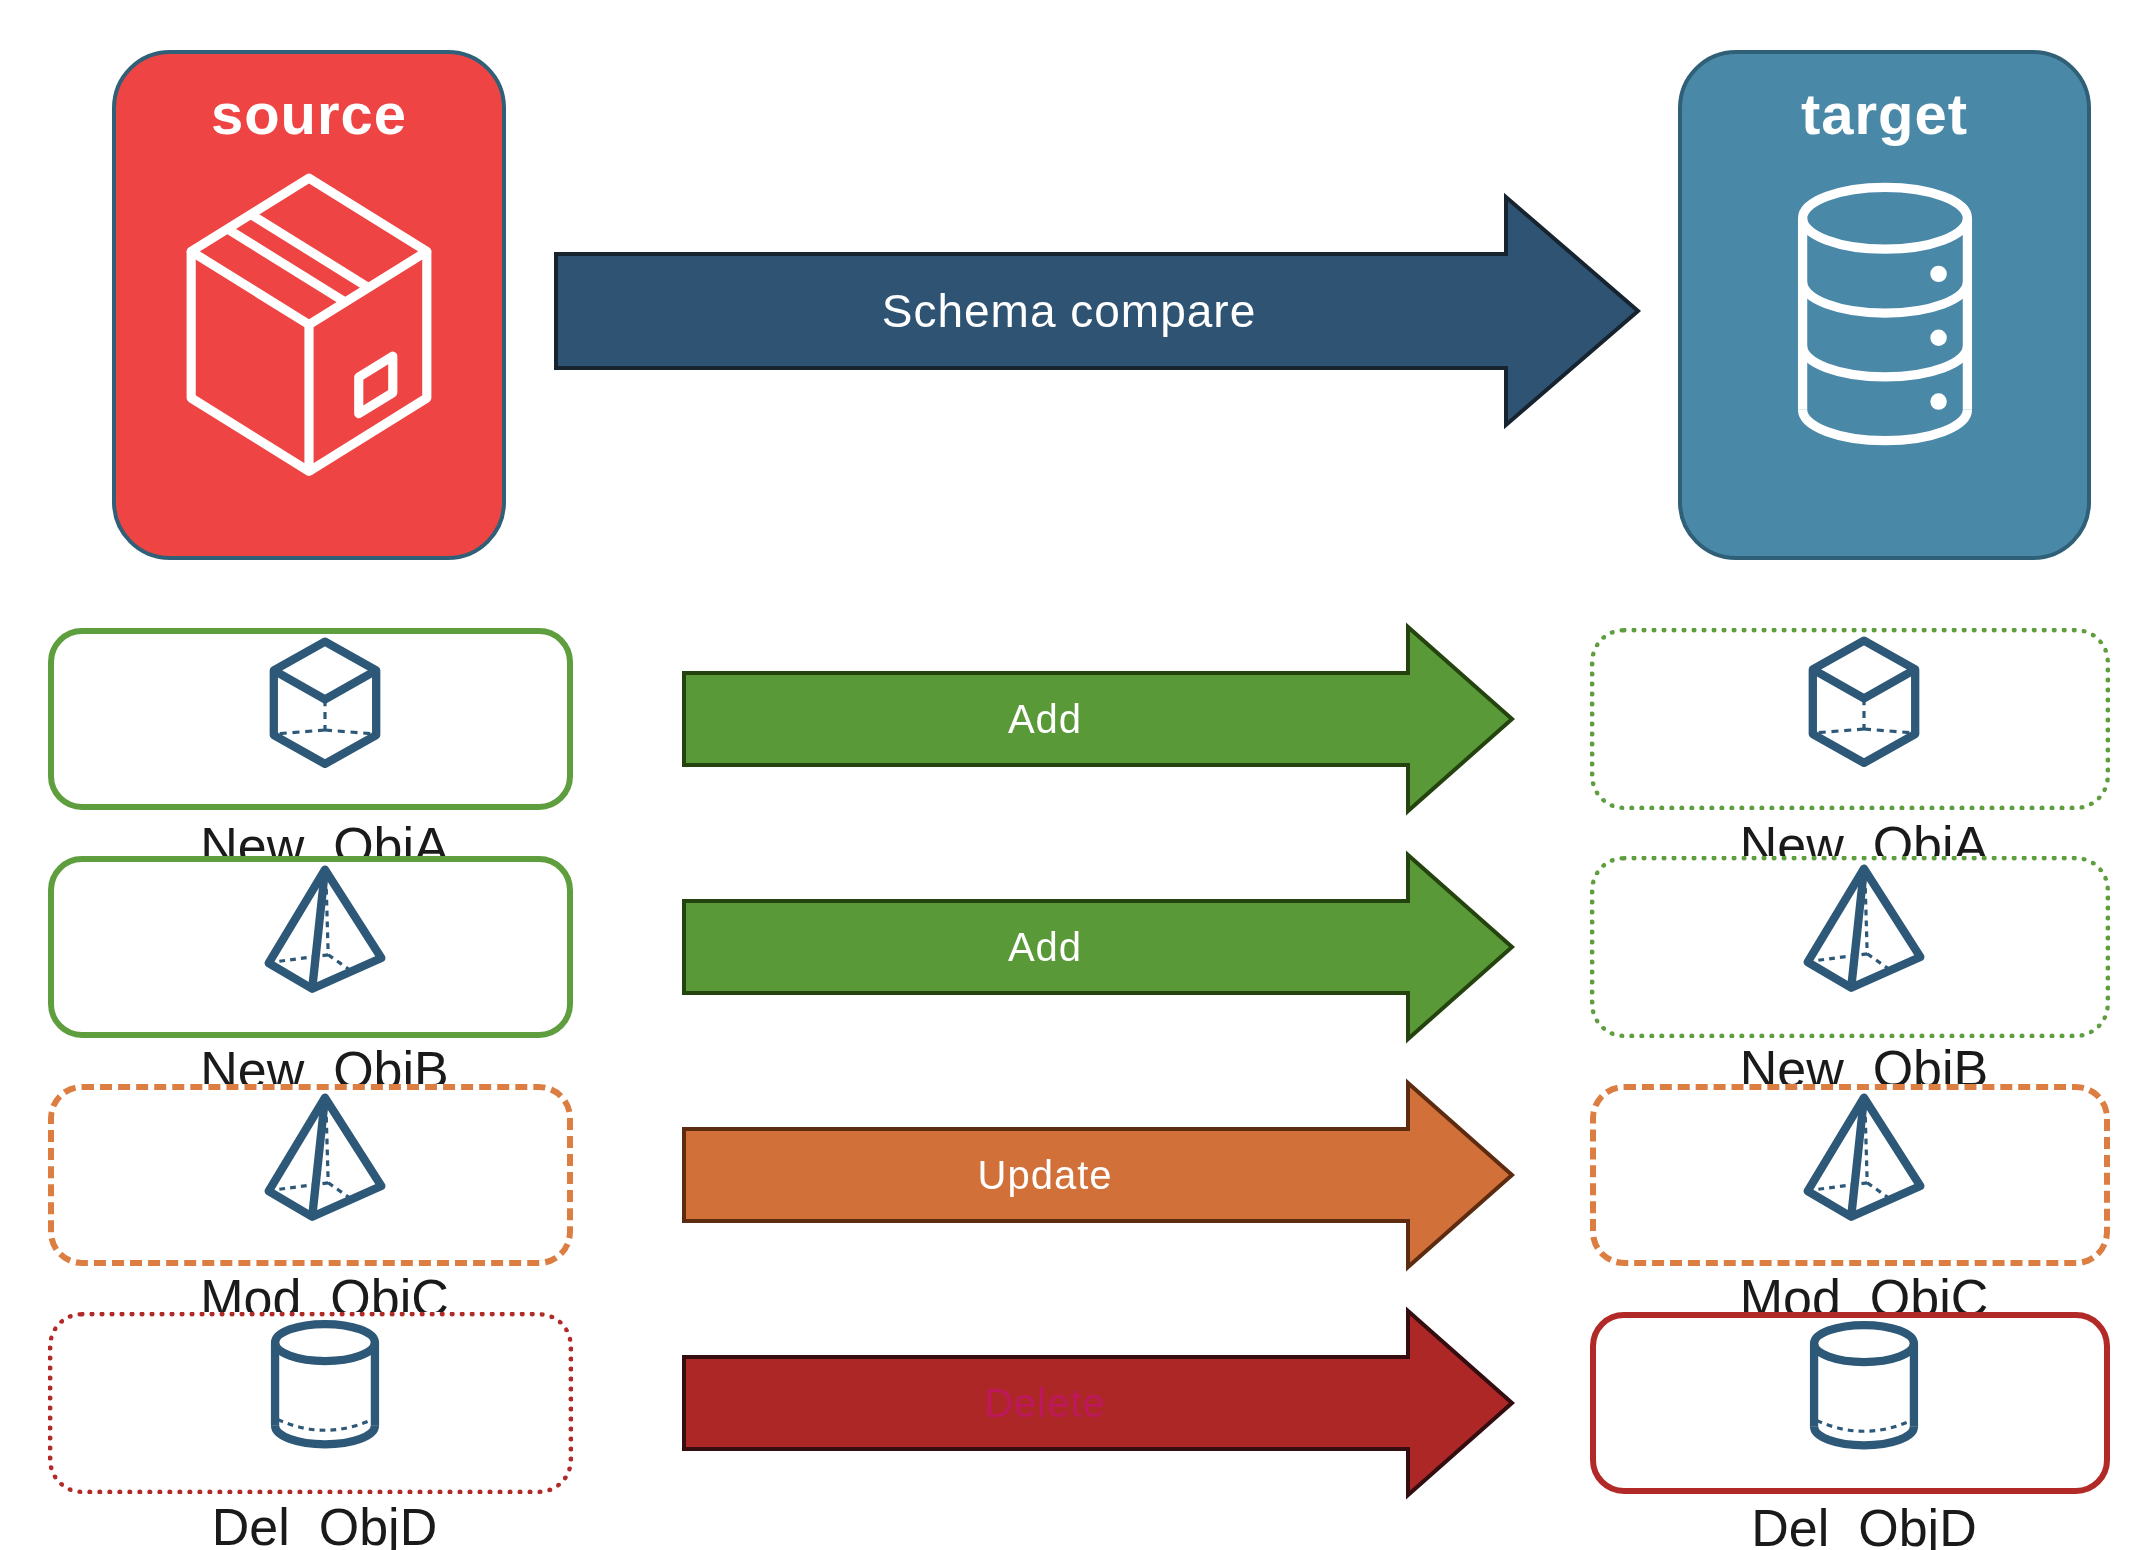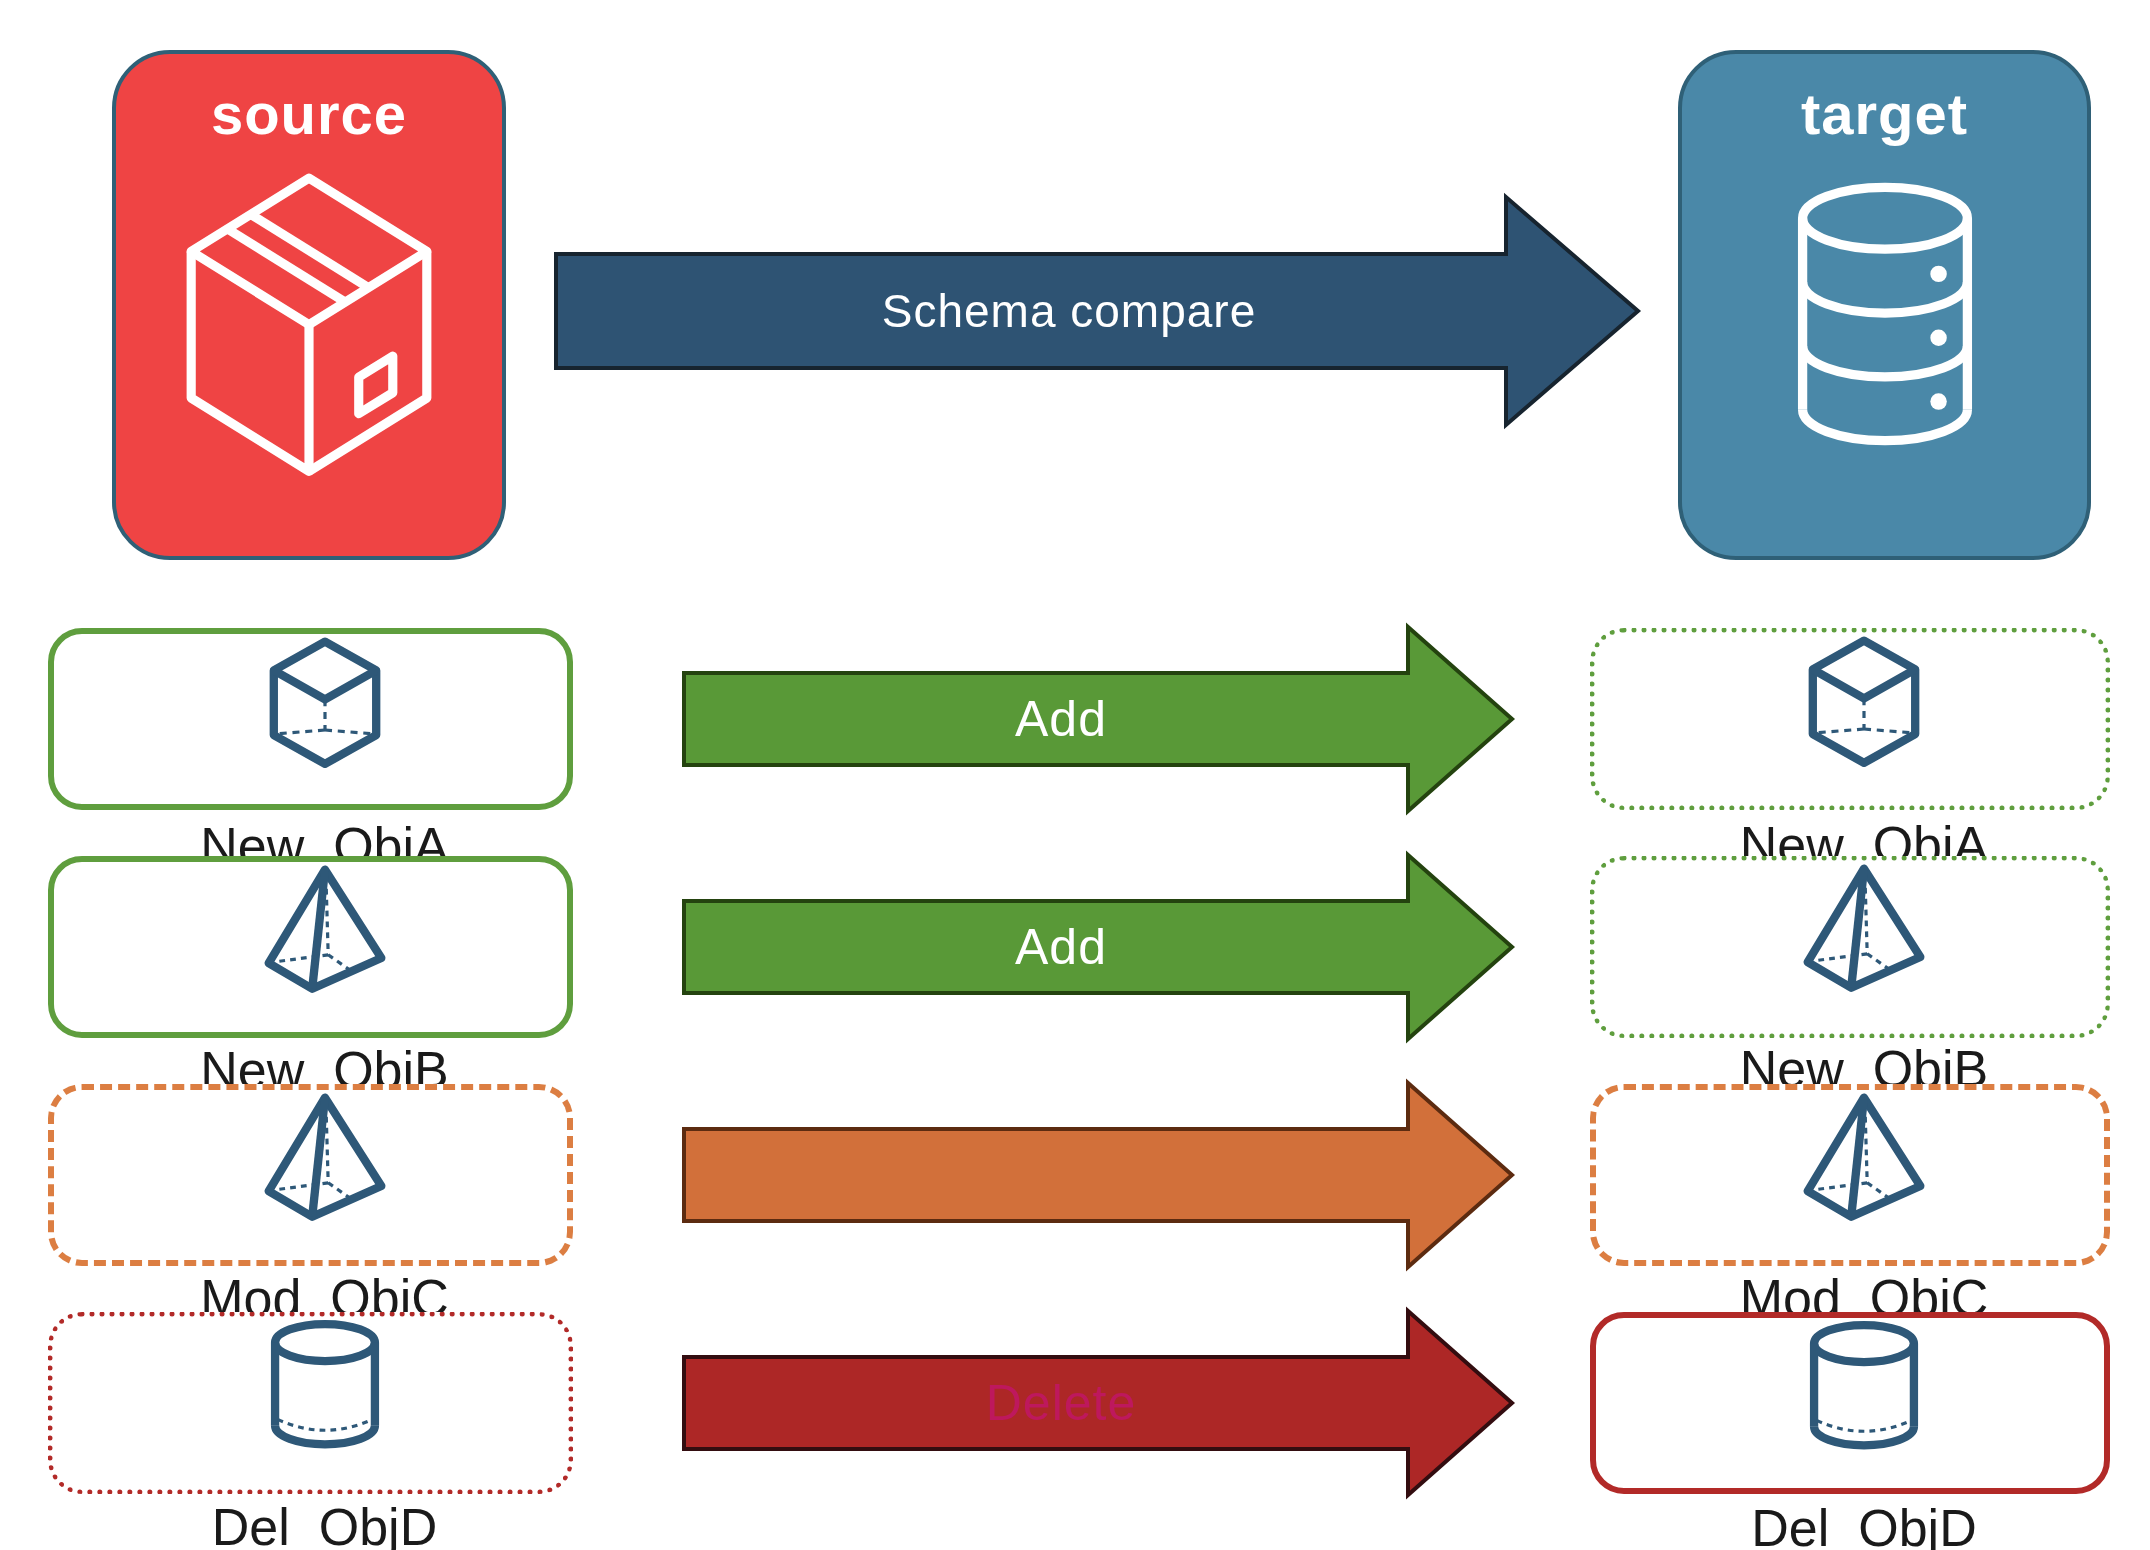--- a/index.html
+++ b/index.html
@@ -25,21 +25,21 @@
   .big-arrow-label {
     position:absolute; left:0; top:64px; width:952px; height:114px;
     display:flex; align-items:center; justify-content:center;
     font-size:46px; letter-spacing:1px;
   }
 
   .flow-arrow { position:absolute; width:834px; height:198px; }
   .flow-arrow .arrow-label {
     position:absolute; left:0; top:53px; width:726px; height:92px;
     display:flex; align-items:center; justify-content:center;
-    font-size:50px; letter-spacing:1px;margin-left:16px;
+    font-size:40px; letter-spacing:1px;
   }
 
   .obj-box {
     position:absolute; background:#ffffff; border-radius:34px;
     display:flex; align-items:center; box-sizing:border-box;
     padding:0 28px 0 56px; gap:44px;flex-direction:column;
   }
   .obj-icon { line-height:0; flex:0 0 auto; }
   .obj-icon svg { width:128px; }
   .obj-label { flex:1 1 auto; text-align:center; font-size:52px; }
@@ -153,20 +153,21 @@
               <path d="M105 145 L22 156"></path>
               <path d="M105 145 L142 171"></path>
             </g>
           </svg></span>
         <span class="obj-label" style="color: rgb(26, 26, 26);">Mod_ObjC</span>
       </div>
       <div class="flow-arrow" style="left: 682px; top: 1076px;">
         <svg viewBox="0 0 834 198">
           <polygon points="2,53 726,53 726,7 830,99 726,191 726,145 2,145" fill="#D2703A" stroke="#5C2B10" stroke-width="4"></polygon>
         </svg>
+        <div class="arrow-label" style="color:#FFFFFF">Update</div>
       </div>
       <div class="obj-box" style="left: 1590px; top: 1084px; width: 520px; height: 182px; border: 6px dashed rgb(220, 126, 66);">
         <span class="obj-icon" style="color: rgb(46, 88, 120);"><svg viewBox="0 0 200 210" fill="none" stroke="currentColor">
             <path stroke-width="13" stroke-linejoin="round" d="M100 12 L12 158 L80 198 L188 150 Z"></path>
             <path stroke-width="13" stroke-linejoin="round" d="M100 12 L80 198"></path>
             <g stroke-width="5" stroke-dasharray="9 8">
               <path d="M102 42 L105 145"></path>
               <path d="M105 145 L22 156"></path>
               <path d="M105 145 L142 171"></path>
             </g>

